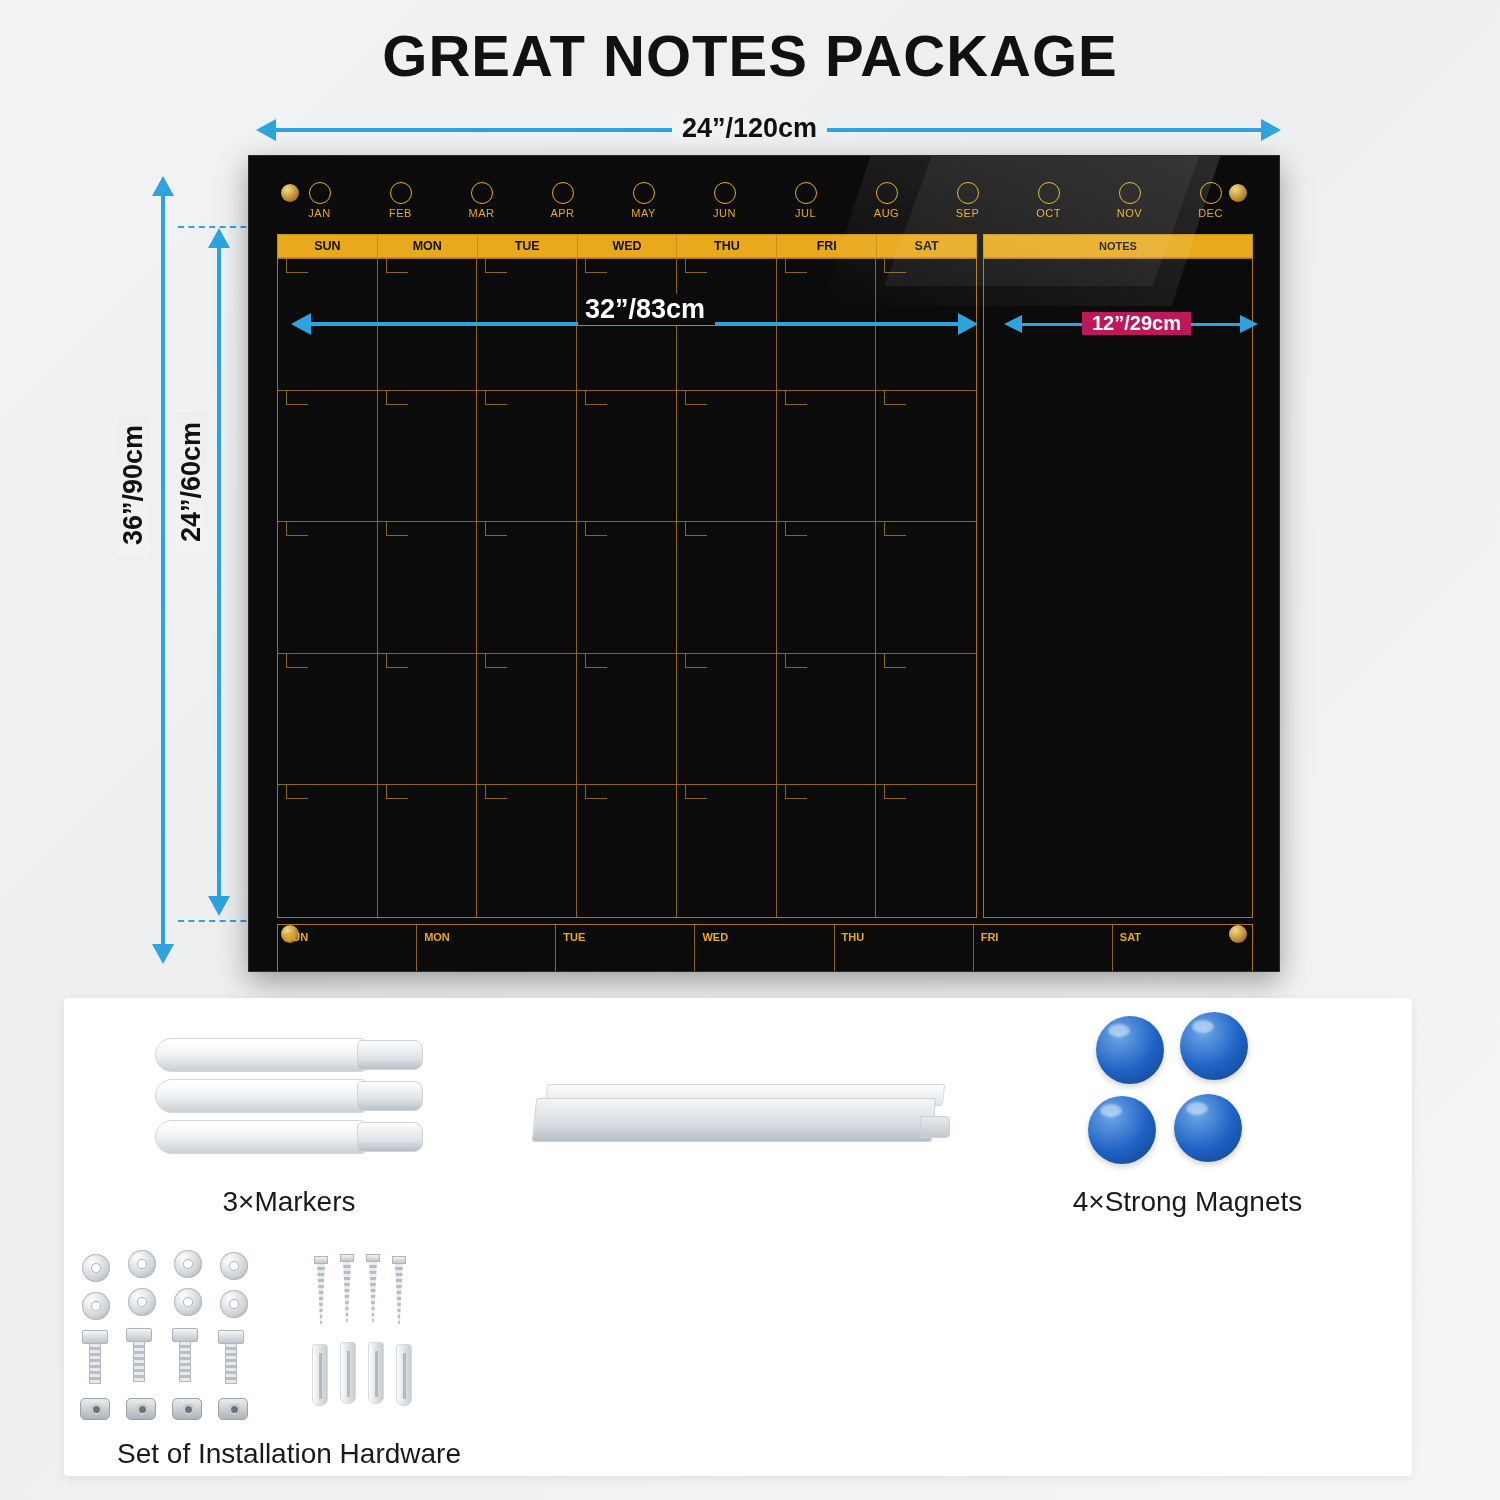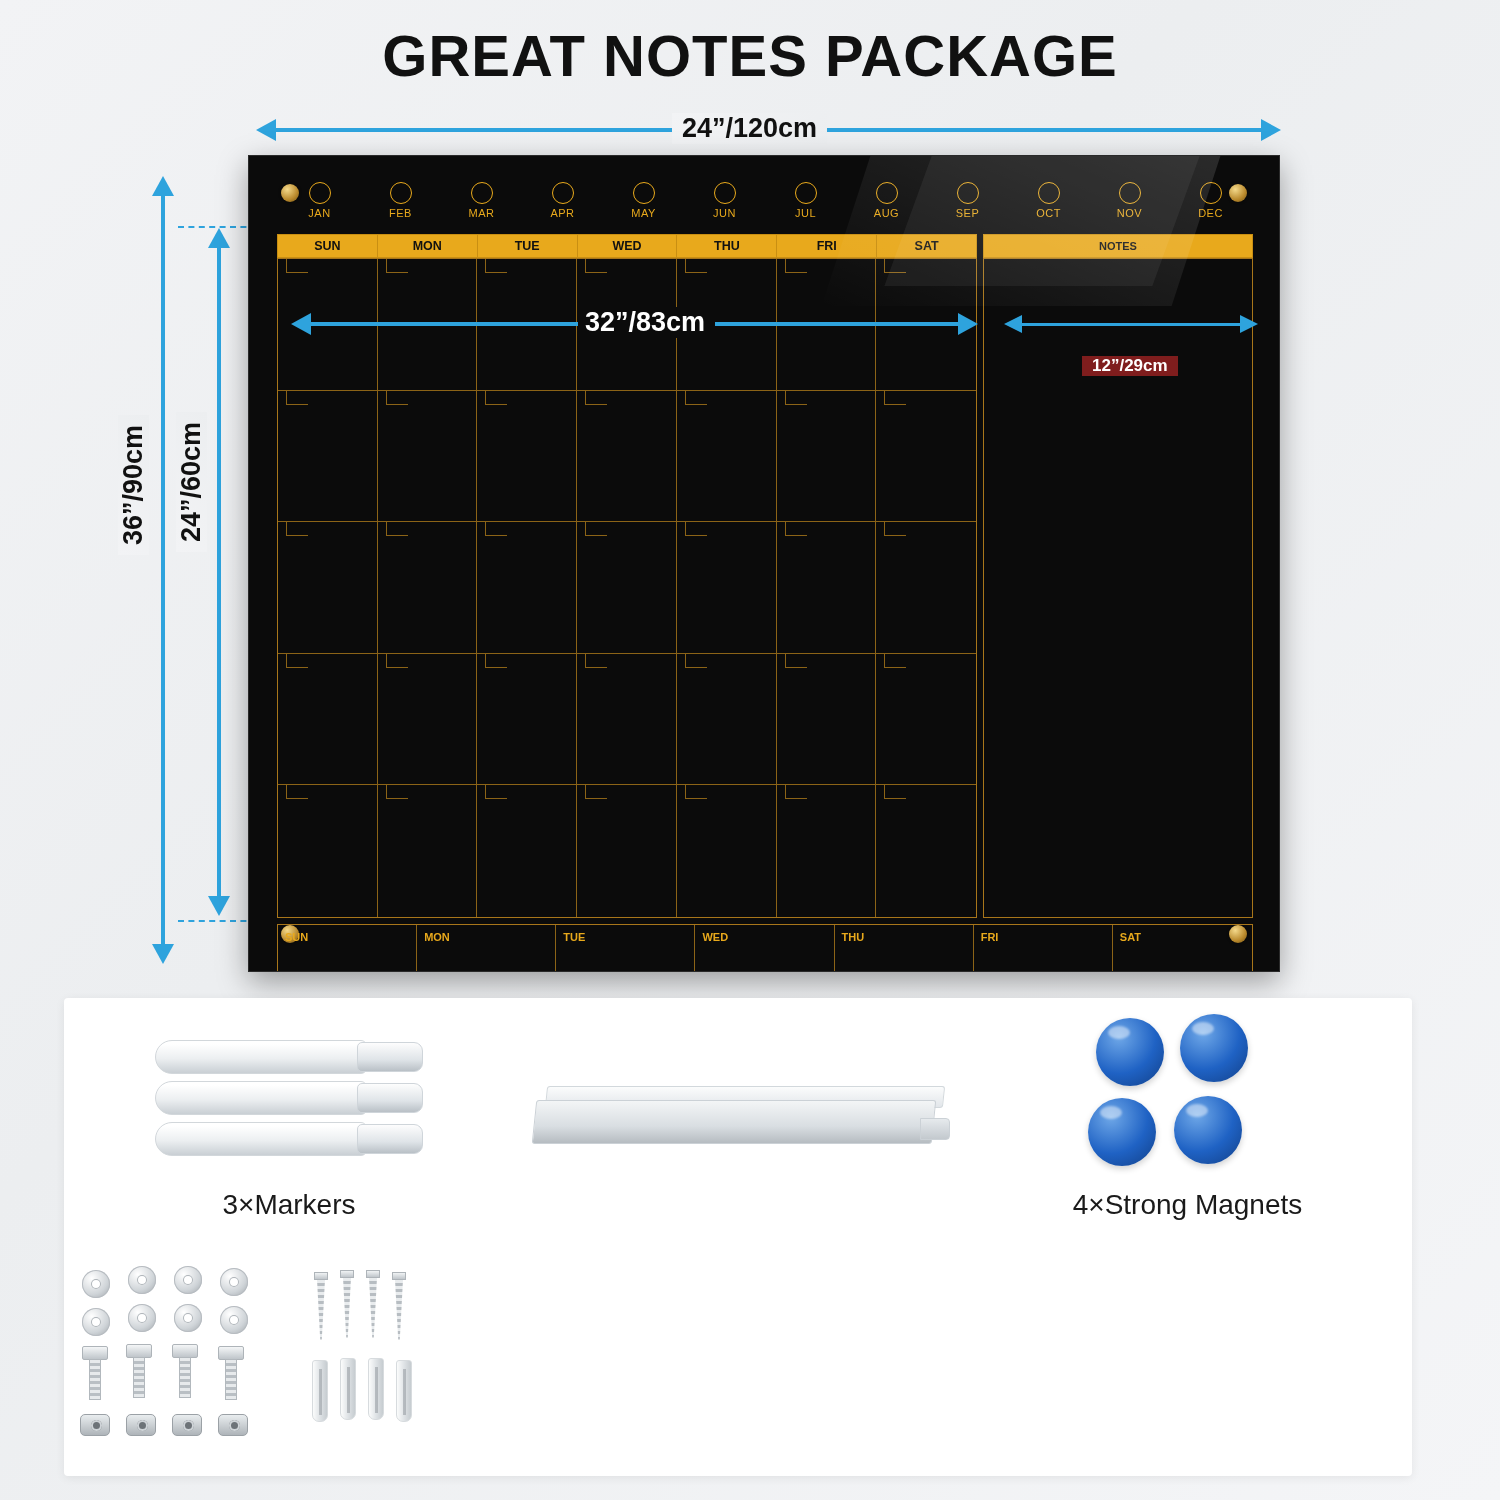--- a/index.html
+++ b/index.html
@@ -547,26 +547,26 @@
     </div>
 
     <div class="gloss"></div>
     <div class="gloss2"></div>
   </div>
 </div>
 
 <div class="arrow-line arrow-h" style="left:310px; top:322px; width:648px;"></div>
 <div class="arrowhead ah-left" style="left:291px; top:313px;"></div>
 <div class="arrowhead ah-right" style="left:958px; top:313px;"></div>
-<div class="dim-label dim-label-white" style="left:578px; top:307px; background:#0b0b0b;padding-left:7px;">32”/83cm</div>
+<div class="dim-label dim-label-white" style="left:578px; top:294px; background:#0b0b0b;padding-left:7px;">32”/83cm</div>
 
 <div class="arrow-line arrow-h" style="left:1022px; top:323px; width:218px; height:3px;"></div>
 <div class="arrowhead ah-left" style="left:1004px; top:315px; border-top-width:9px; border-bottom-width:9px; border-right-width:18px;"></div>
 <div class="arrowhead ah-right" style="left:1240px; top:315px; border-top-width:9px; border-bottom-width:9px; border-left-width:18px;"></div>
-<div class="dim-label dim-label-white" style="left:1082px; top:312px; font-size:17px; background:#7f1d1d;margin-top:44px;">12”/29cm</div>
+<div class="dim-label dim-label-white" style="left:1082px; top:312px; font-size:20px; background:#be185d;">12”/29cm</div>
 
 <div class="acc-panel">
   <div class="acc-grid">
 
     <div class="acc-cell">
       <div class="acc-art">
         <div>
           <div class="marker">
             <div class="body"></div>
               <div class="ring"></div>
@@ -670,16 +670,17 @@
               <div class="body2"></div>
             </div>
           <div class="anchor" style="left:294px; top:94px;">
               <div class="body2"></div>
             </div>
           <div class="anchor" style="left:322px; top:96px;">
               <div class="body2"></div>
             </div>
         </div>
       </div>
+      <div class="acc-caption">Set of Installation Hardware</div>
     </div>
 
   </div>
 </div>
 
 </body></html>

